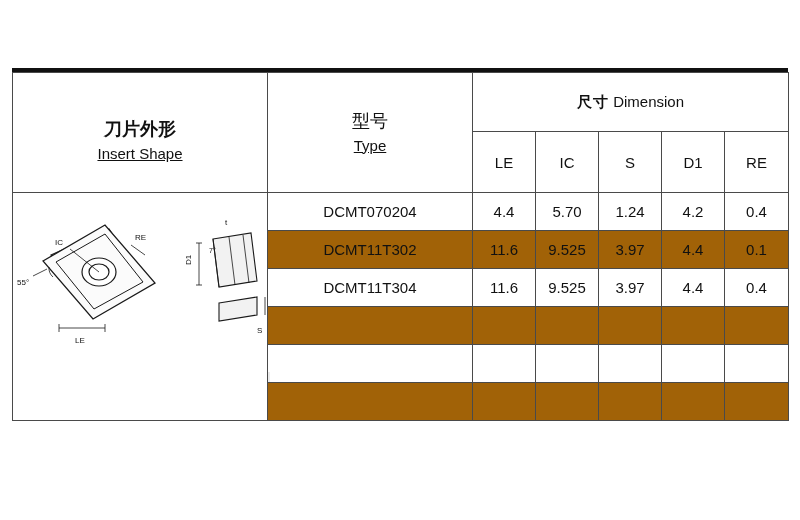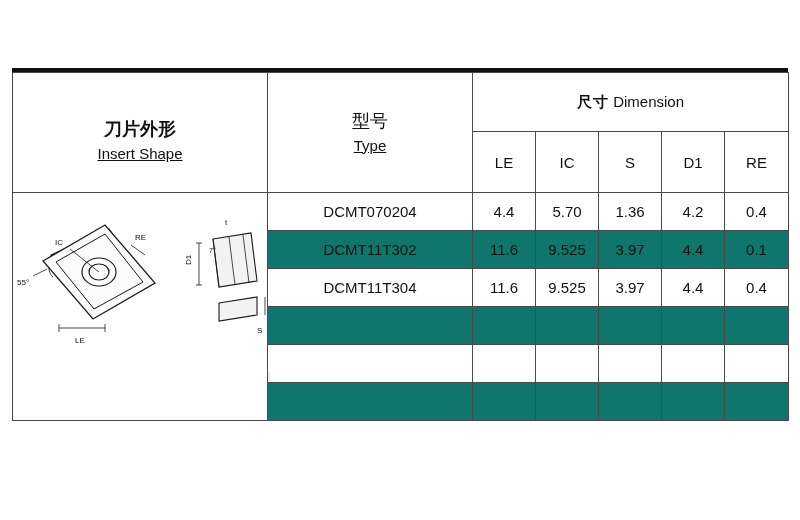--- a/index.html
+++ b/index.html
@@ -89,21 +89,21 @@
   .col-le { width: 63px; }
   .col-ic { width: 63px; }
   .col-s  { width: 63px; }
   .col-d1 { width: 63px; }
   .col-re { width: 64px; }
   .data-row td {
     height: 37px;
     font-size: 15px;
   }
   .data-row.alt td {
-    background: #0f766e;
+    background: #a16207;
   }
   .blank-row td {
     height: 37px;
   }
   .shape-cell {
     position: relative;
     background: #ffffff;
   }
   .figure-wrap {
     position: absolute;
@@ -227,21 +227,21 @@
               <text x="178" y="72" font-size="8" font-family="Liberation Sans, sans-serif" fill="#111" transform="rotate(-90 178 72)">D1</text>
               <text x="244" y="140" font-size="8" font-family="Liberation Sans, sans-serif" fill="#111">S</text>
               <text x="212" y="32" font-size="8" font-family="Liberation Sans, sans-serif" fill="#111">t</text>
               <text x="196" y="60" font-size="7" font-family="Liberation Sans, sans-serif" fill="#111">7°</text>
             </svg>
           </div>
         </td>
         <td>DCMT070204</td>
         <td>4.4</td>
         <td>5.70</td>
-        <td>1.36</td>
+        <td>1.24</td>
         <td>4.2</td>
         <td>0.4</td>
       </tr>
 
       <tr class="data-row alt">
         <td>DCMT11T302</td>
         <td>11.6</td>
         <td>9.525</td>
         <td>3.97</td>
         <td>4.4</td>

